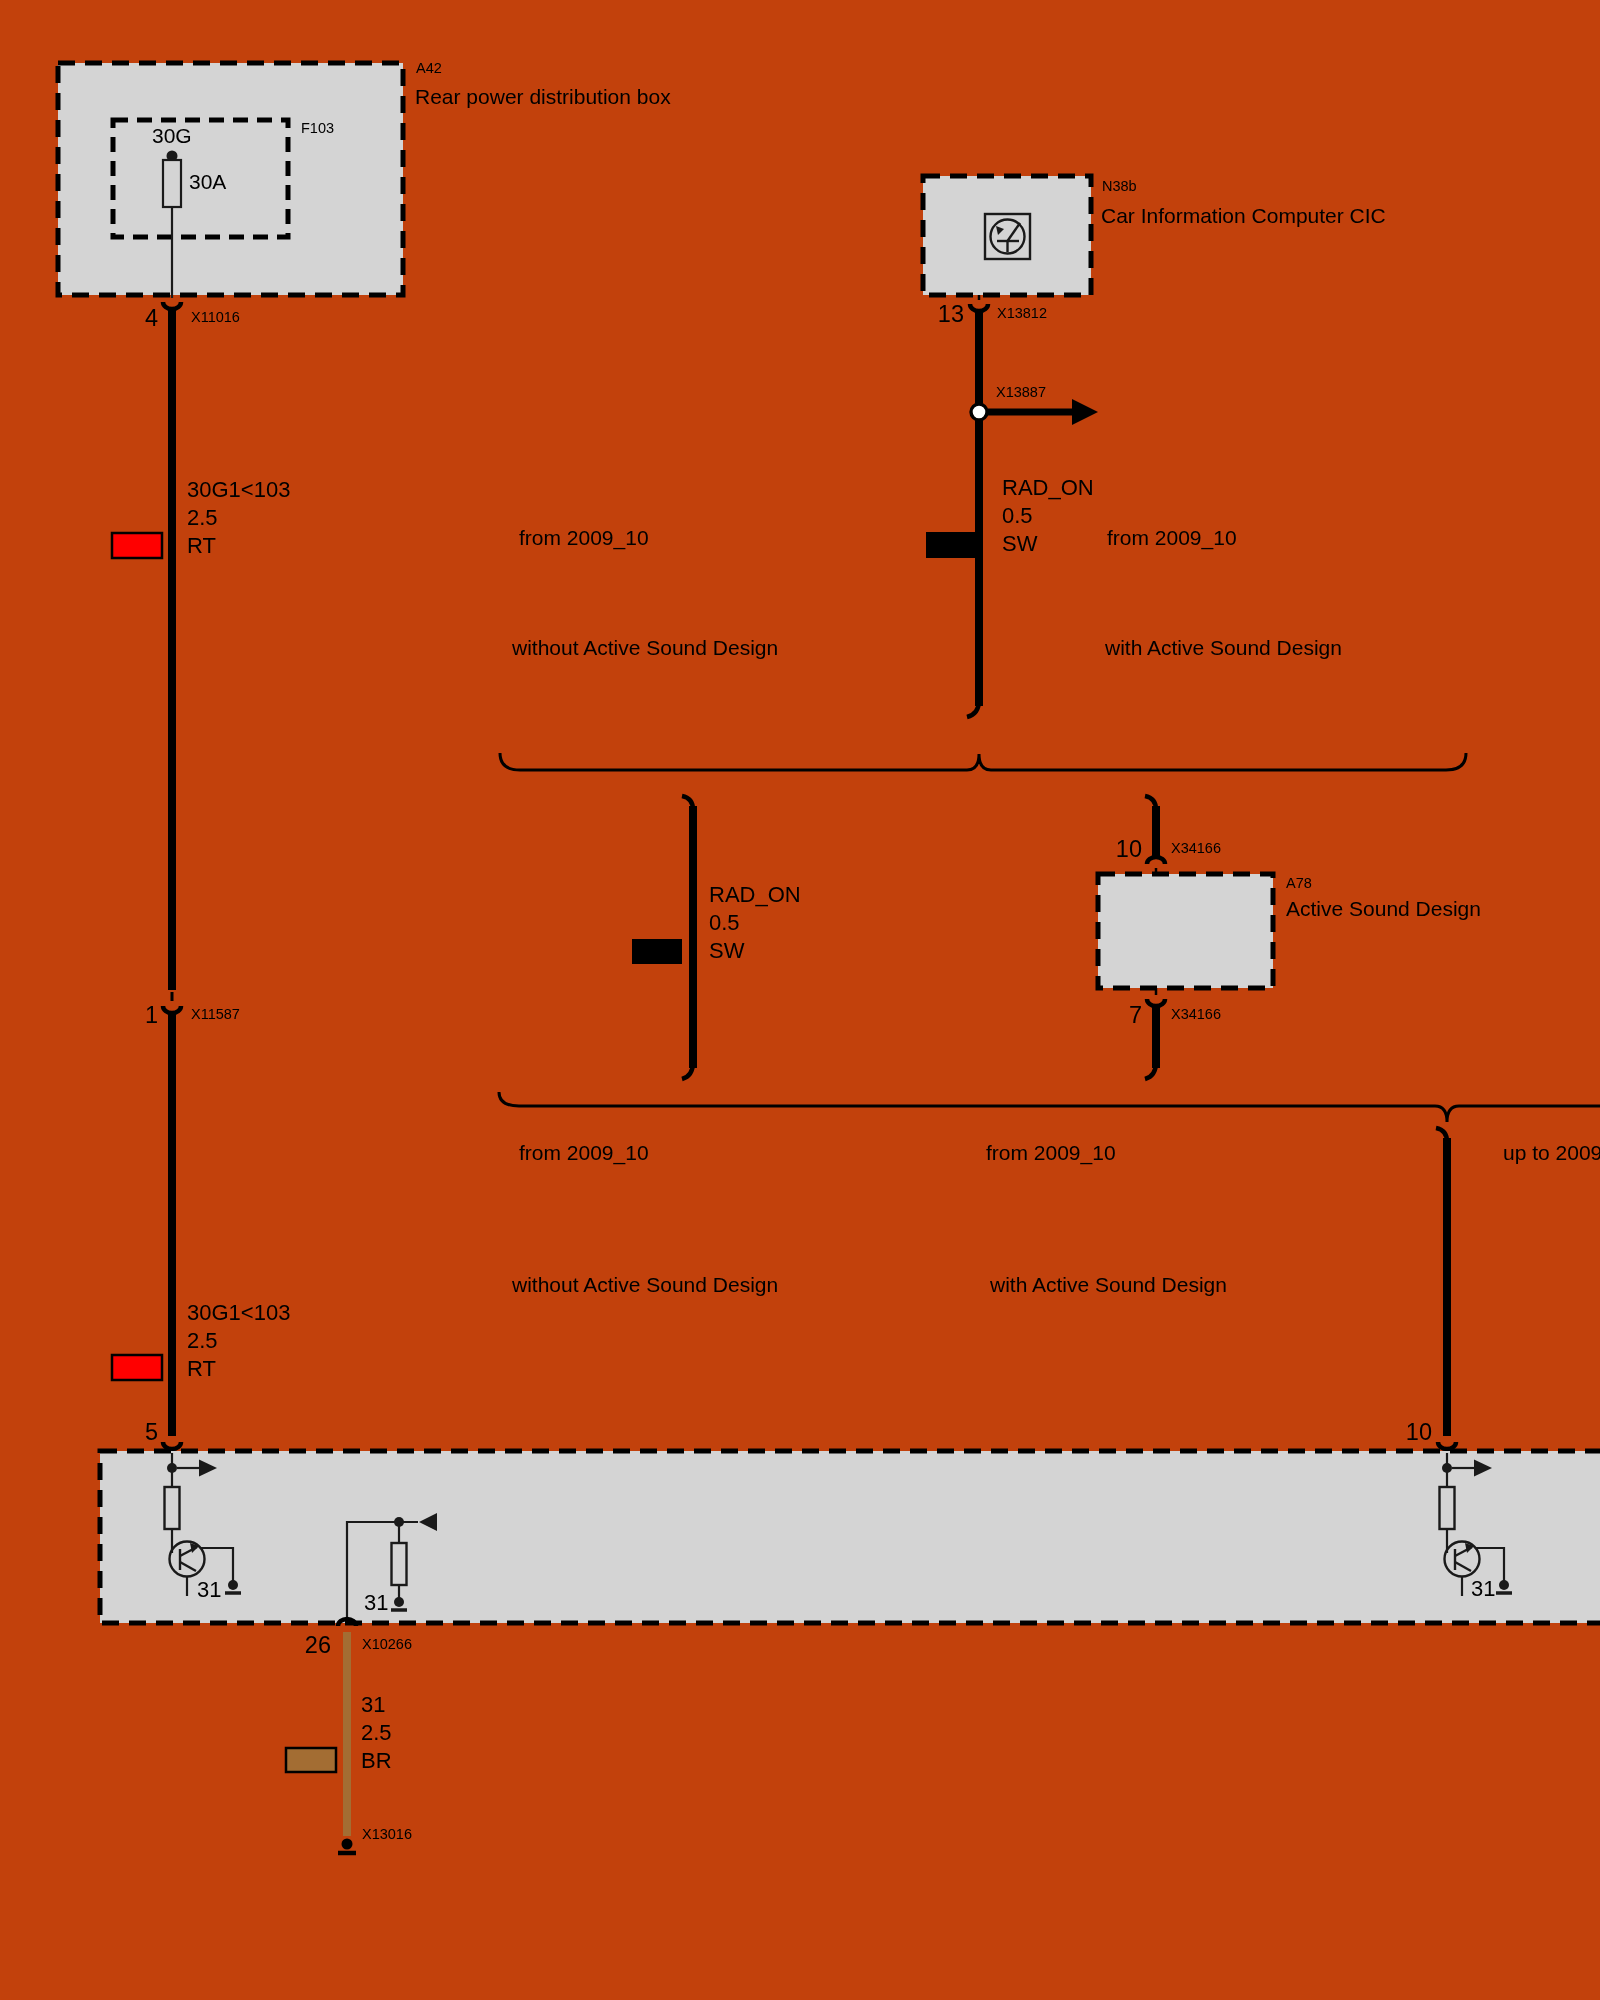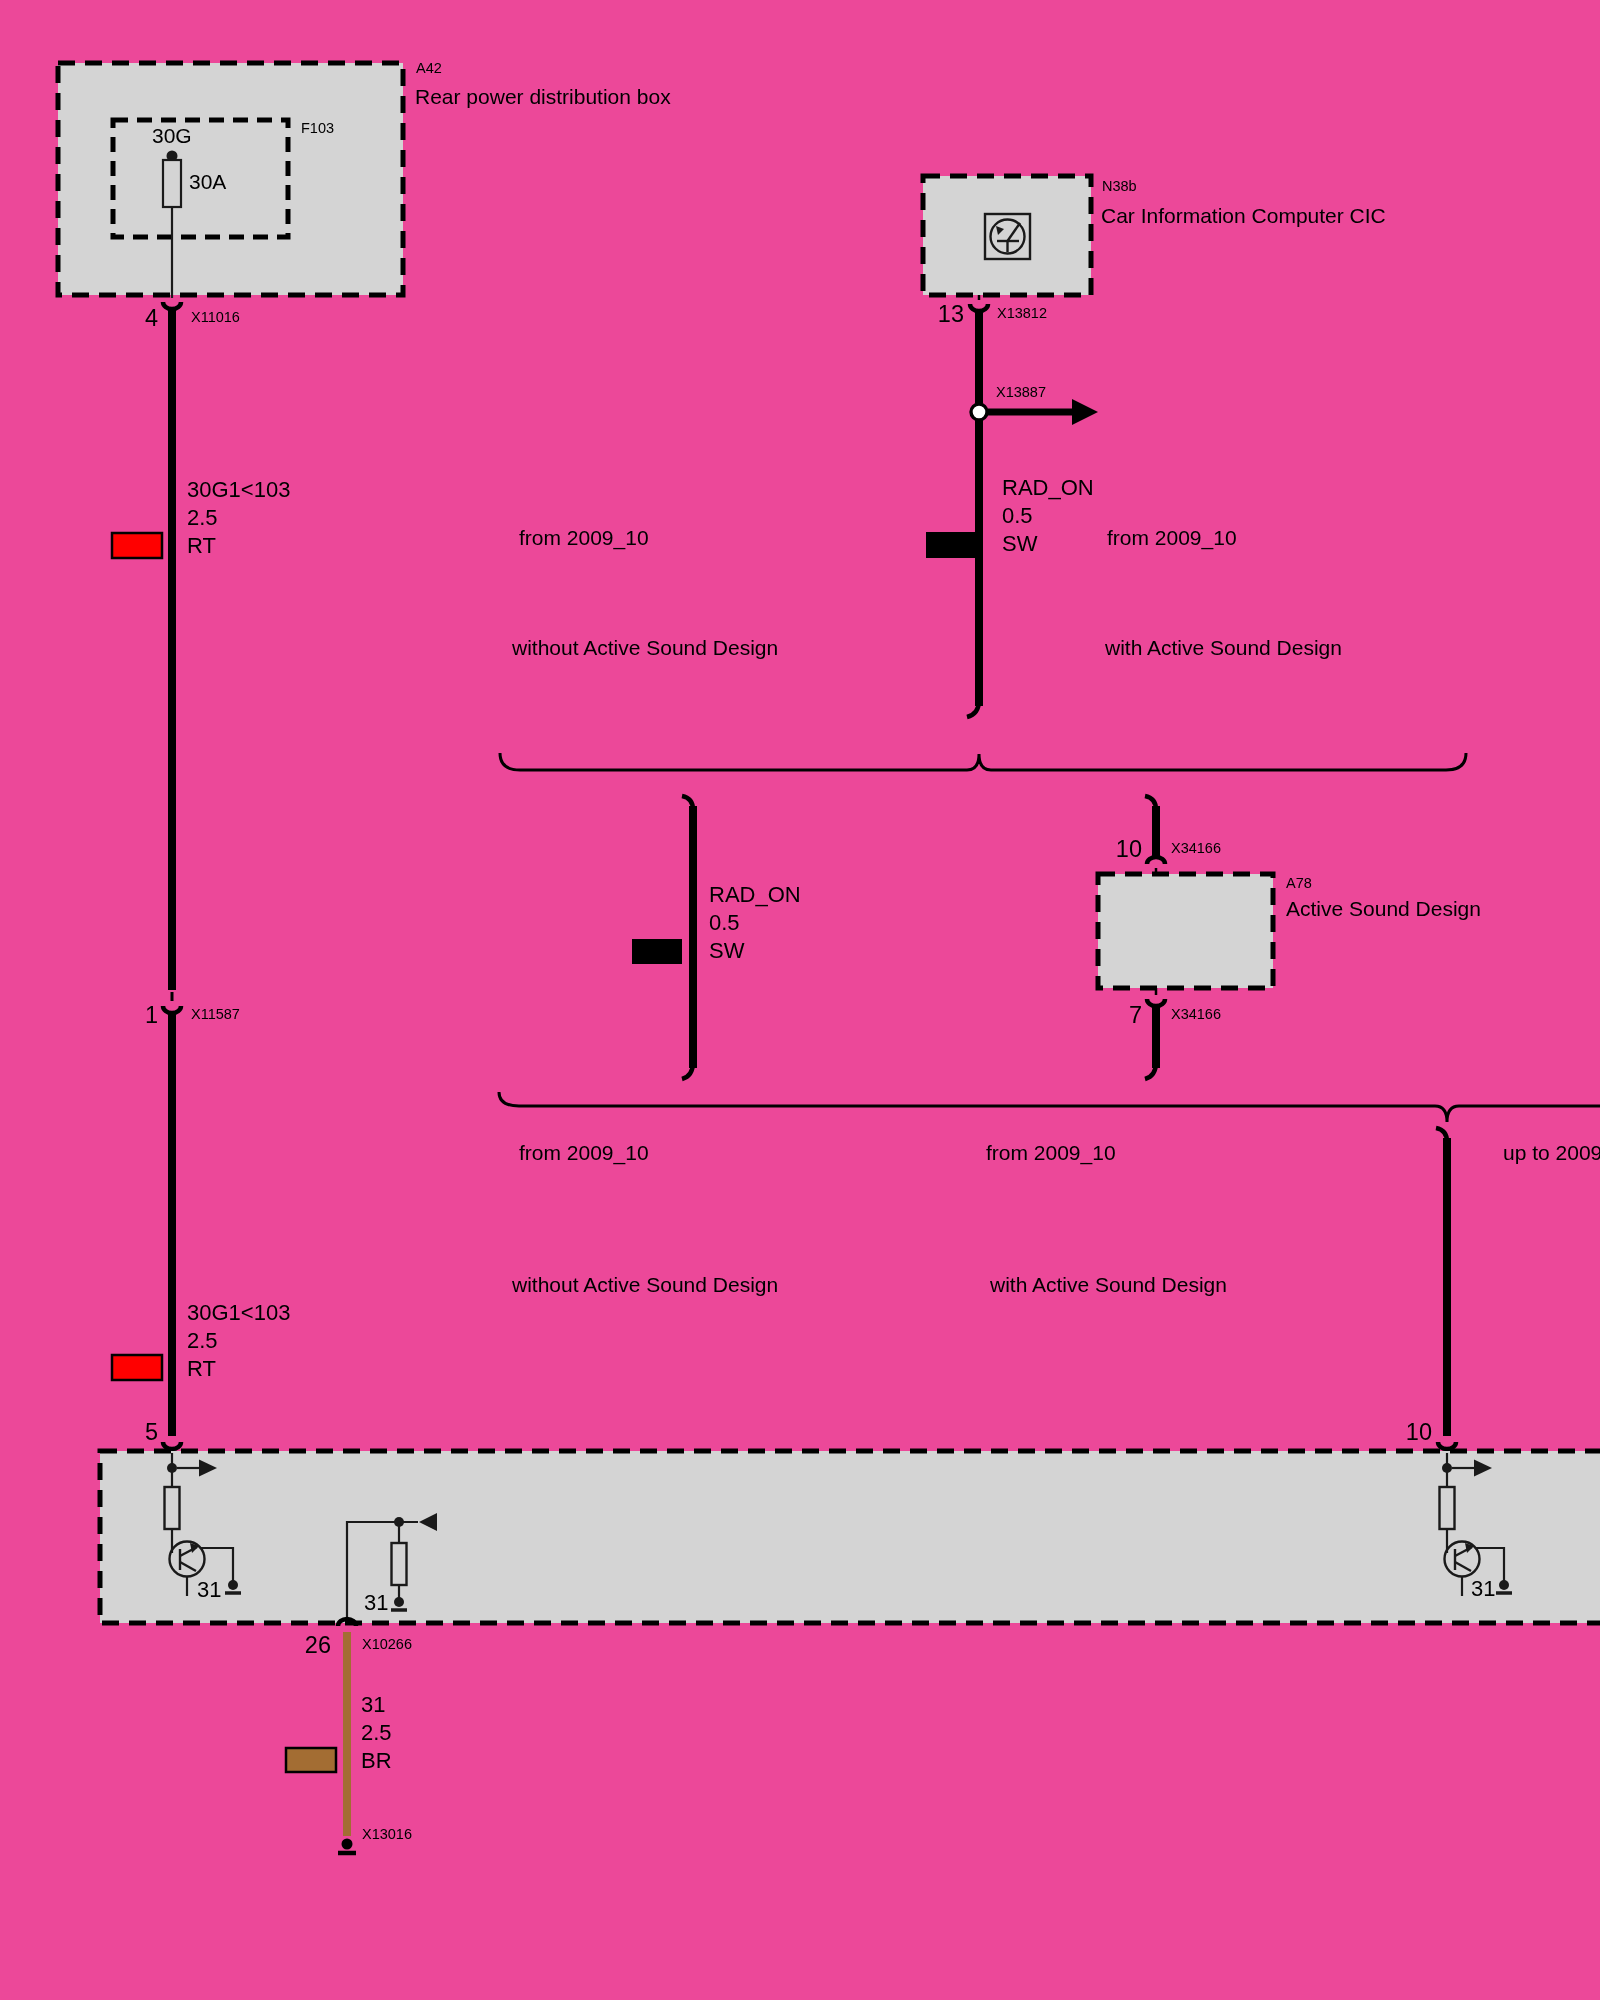--- a/index.html
+++ b/index.html
@@ -1,16 +1,16 @@
 <!DOCTYPE html>
 <html><head>
 <meta charset="utf-8">
 <style>
   html,body{margin:0;padding:0;background:#fff;}
-  .stage{width:1600px;height:2000px;position:relative;background:#ec4899;overflow:hidden;}
+  .stage{width:1600px;height:2000px;position:relative;background:#c2410c;overflow:hidden;}
   svg text{font-family:"Liberation Sans","DejaVu Sans",sans-serif;fill:#000;}
   .t14{font-size:14.5px;}
   .t21{font-size:21px;}
   .t22{font-size:22px;}
   .t23{font-size:23.5px;}
   .comp-box{fill:#d4d4d4;stroke:#000;stroke-width:5;stroke-dasharray:17 10;}
   .inner-box{fill:none;stroke:#000;stroke-width:5;stroke-dasharray:15 9;}
   .wire{stroke:#000;stroke-width:8;fill:none;}
   .thin{stroke:#1a1a1a;stroke-width:2.2;fill:none;}
   .cup{stroke:#000;stroke-width:4.5;fill:none;}

